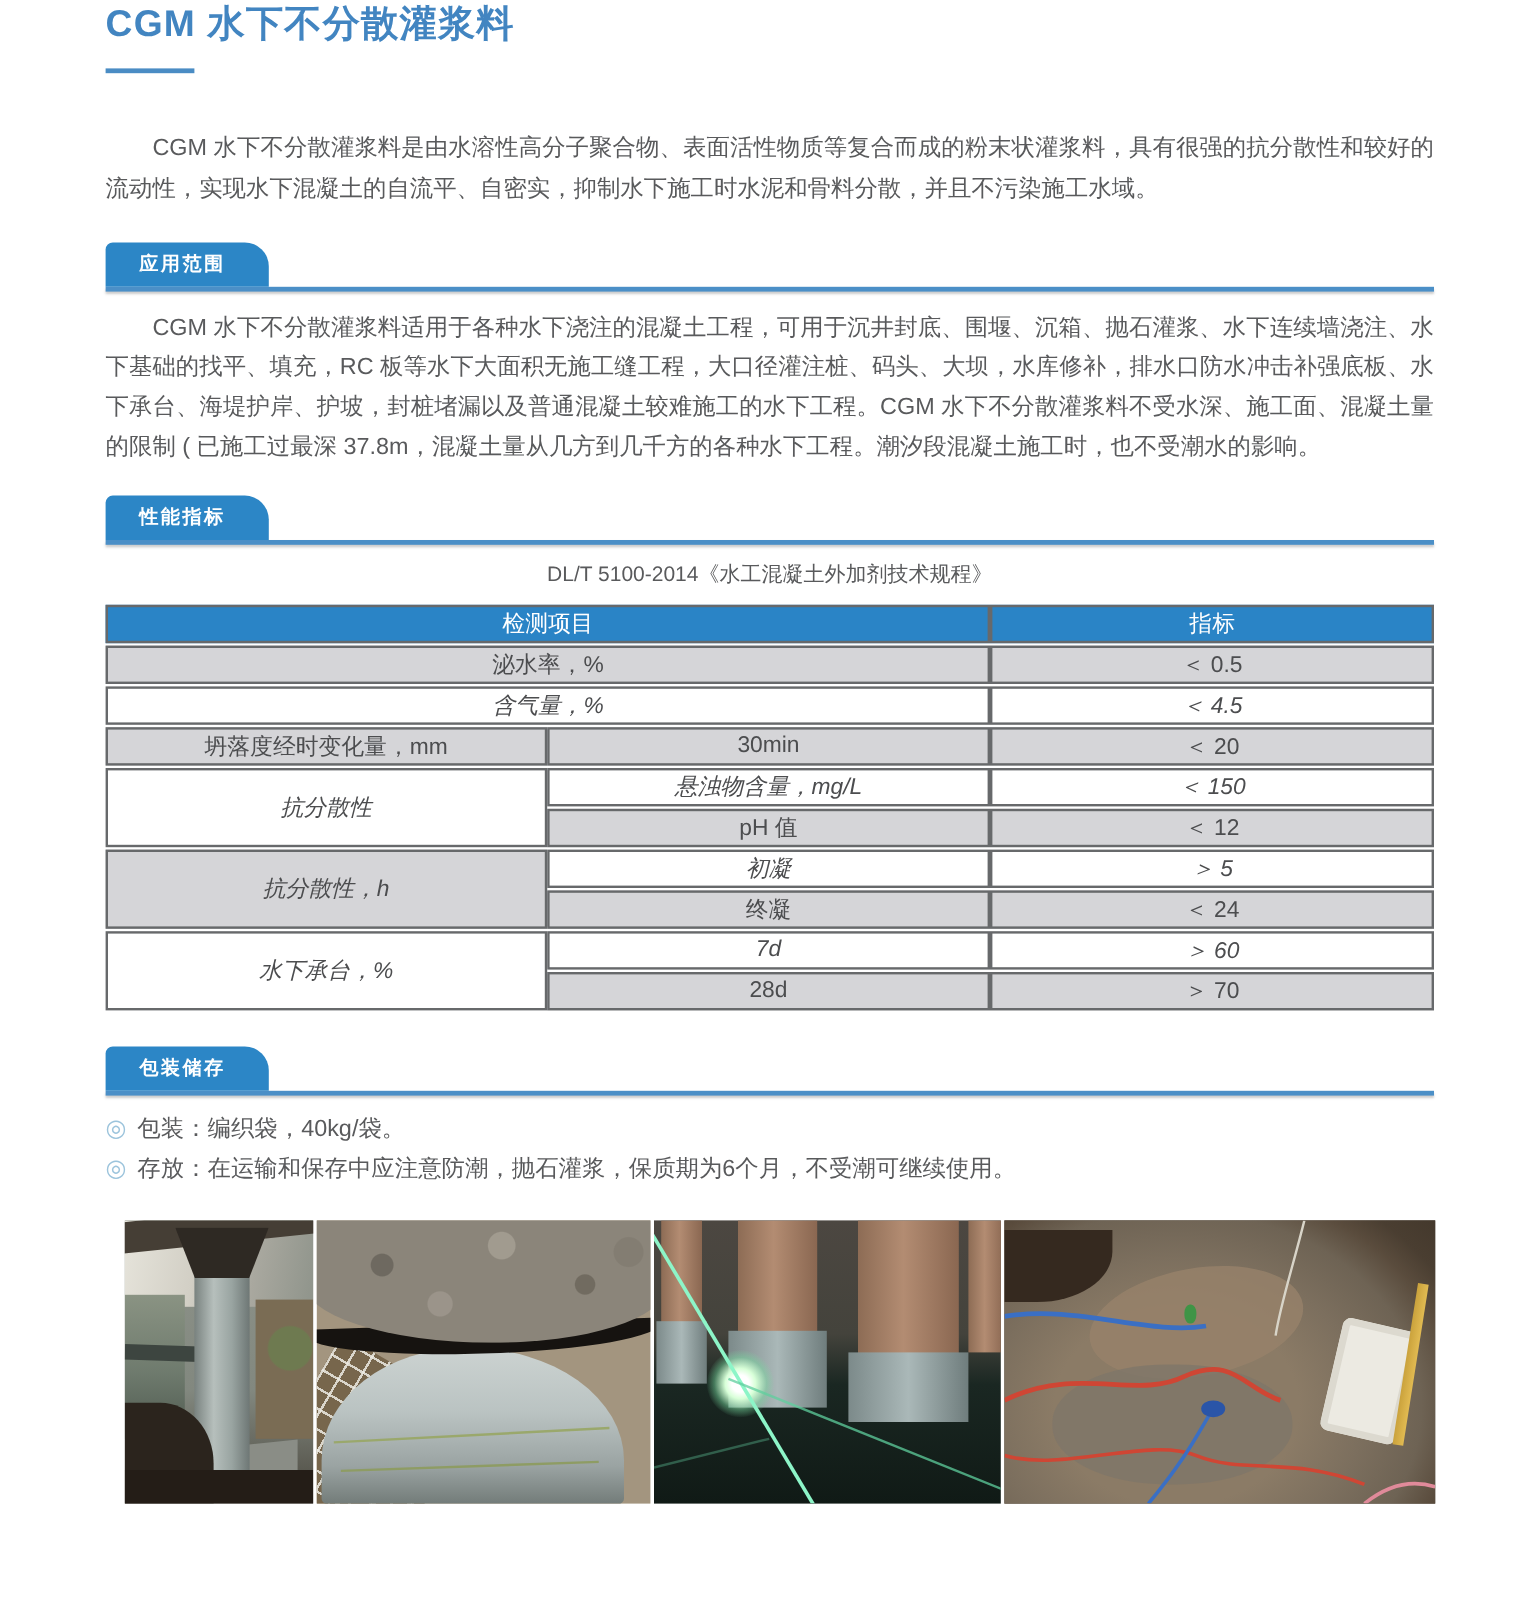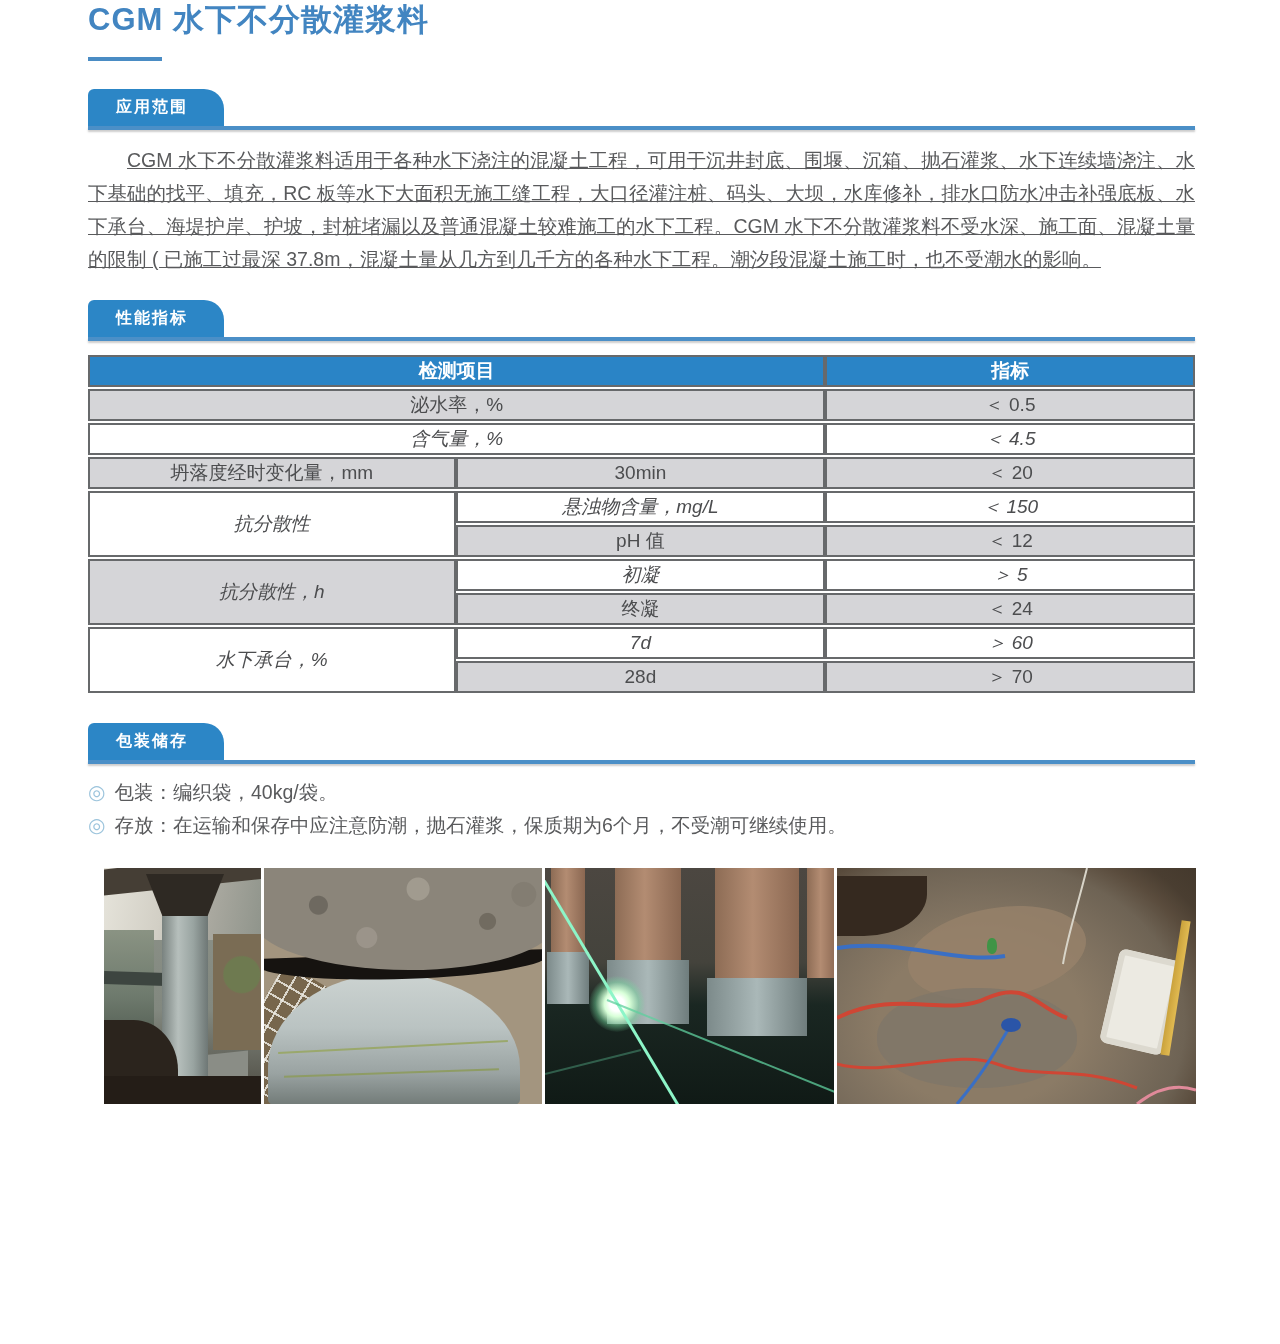--- a/index.html
+++ b/index.html
@@ -17,21 +17,21 @@
     color:#4285c1; letter-spacing:1px; line-height:40px;
   }
   .title-underline { width:74px; height:4px; background:#4a8cc4; margin-top:17px; }
 
   
   .para {
     font-size:19.5px; line-height:34px; text-align:justify;
     color:#595a5c; text-indent:2em;
   }
   .intro { margin-top:45px; }
-  .app-body { margin-top:14px; line-height:33px;text-decoration:underline; }
+  .app-body { margin-top:14px; line-height:33px; }
 
   
   .section-head { margin-top:28px; }
   .badge {
     display:inline-block; background:#2c86c6; color:#ffffff;
     font-size:16px; font-weight:bold; letter-spacing:2px;
     padding:8px 36px 8px 28px; border-radius:6px 20px 0 0;
     vertical-align:bottom;
   }
   .rule { height:4px; background:#4b8fc7; box-shadow:0 2px 2px rgba(110,110,110,.35); }
@@ -41,21 +41,21 @@
   table.spec {
     width:100%; margin-top:12px;
     border-collapse:separate; border-spacing:0 2px;
     table-layout:fixed;
   }
   table.spec th, table.spec td {
     border:2px solid #67696b; text-align:center;
     font-size:19px; color:#4c4d4f; height:30px; padding:1px 6px;
   }
   table.spec th {
-    background:#2a84c6; color:#ffffff; font-weight:bold; height:31px;margin-top:12px;
+    background:#2a84c6; color:#ffffff; font-weight:normal; height:31px;margin-top:12px;
   }
   tr.row-gray td { background:#d5d5d8; }
   tr.row-white td { background:#ffffff;font-style:italic; }
   td.merge-white { background:#ffffff !important;margin-top:28px; }
   td.merge-gray  { background:#d5d5d8 !important; }
 
   
   .bullet-list { margin-top:12px; }
   .bullet-item { display:flex; align-items:flex-start; font-size:19.5px; line-height:33px; color:#595a5c; }
   .bullet-glyph { color:#9cc4dc; font-size:20px; margin-right:9px; line-height:33px; }
@@ -143,31 +143,33 @@
   .p4 svg { left:0; top:0; }
 </style>
 </head>
 <body>
 
 <div class="page">
 
   <h1 class="doc-title">CGM 水下不分散灌浆料</h1>
   <div class="title-underline"></div>
 
+  <p class="para intro">CGM 水下不分散灌浆料是由水溶性高分子聚合物、表面活性物质等复合而成的粉末状灌浆料，具有很强的抗分散性和较好的流动性，实现水下混凝土的自流平、自密实，抑制水下施工时水泥和骨料分散，并且不污染施工水域。</p>
 
   <div class="section-head">
     <span class="badge">应用范围</span>
     <div class="rule"></div>
   </div>
   <p class="para app-body">CGM 水下不分散灌浆料适用于各种水下浇注的混凝土工程，可用于沉井封底、围堰、沉箱、抛石灌浆、水下连续墙浇注、水下基础的找平、填充，RC 板等水下大面积无施工缝工程，大口径灌注桩、码头、大坝，水库修补，排水口防水冲击补强底板、水下承台、海堤护岸、护坡，封桩堵漏以及普通混凝土较难施工的水下工程。CGM 水下不分散灌浆料不受水深、施工面、混凝土量的限制 ( 已施工过最深 37.8m，混凝土量从几方到几千方的各种水下工程。潮汐段混凝土施工时，也不受潮水的影响。</p>
 
   <div class="section-head" style="margin-top:24px;">
     <span class="badge">性能指标</span>
     <div class="rule"></div>
   </div>
+  <div class="standard-line">DL/T 5100-2014《水工混凝土外加剂技术规程》</div>
 
   <table class="spec">
     <colgroup>
         <col style="width:33.2%">
         <col style="width:33.4%">
         <col style="width:33.4%">
       </colgroup>
     <thead>
       <tr>
         <th colspan="2">检测项目</th>

